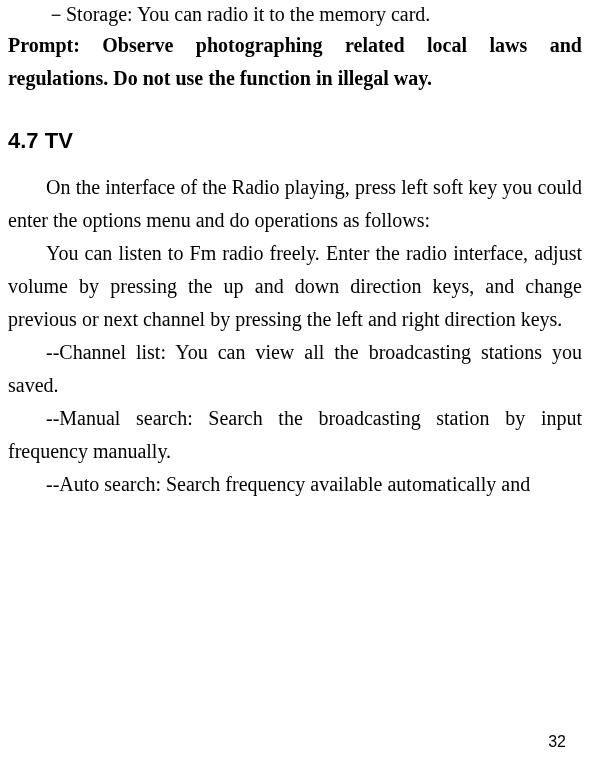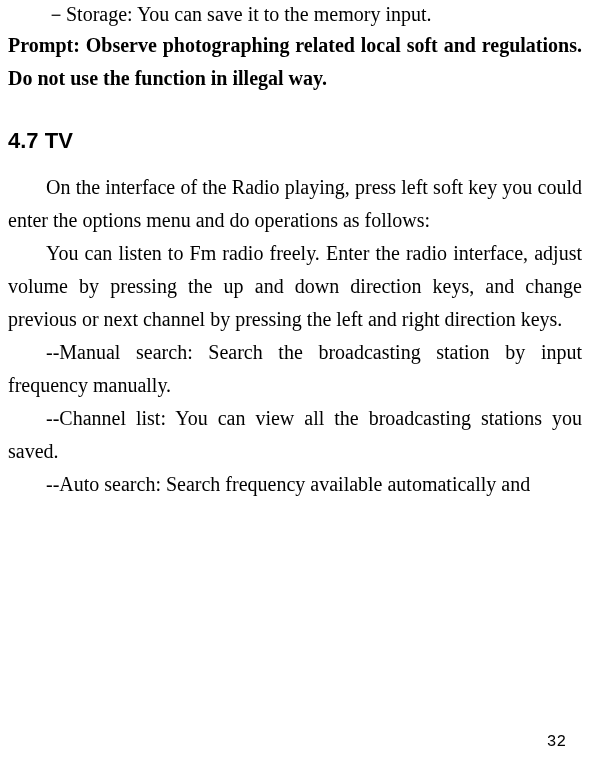--- a/index.html
+++ b/index.html
@@ -47,37 +47,37 @@
   }
   .section48 .para,
   .section48 .para-indent {
     line-height: 1.65;
   }
   .page-number {
     position: absolute;
     bottom: 18px;
     right: 24px;
     font-size: 16px;
-    font-family: Liberation Mono, monospace;
+    font-family: Liberation Sans, sans-serif;
   }
 </style>
 </head>
 <body>
 
 <div class="content">
   <div class="bullet-line">
-    <span class="dash">－</span><span>Storage: You can save it to the memory input.</span>
+    <span class="dash">－</span><span>Storage: You can radio it to the memory card.</span>
   </div>
 
-  <div class="prompt">Prompt: Observe photographing related local soft and regulations. Do not use the function in illegal way.</div>
+  <div class="prompt">Prompt: Observe photographing related local laws and regulations. Do not use the function in illegal way.</div>
 
   <div class="heading">4.7    TV</div>
 
   <div class="section48">
     <div class="para-indent">On the interface of the Radio playing, press left soft key you could enter the options menu and do operations as follows:</div>
     <div class="para-indent">You can listen to Fm radio freely. Enter the radio interface, adjust volume by pressing the up and down direction keys, and change previous or next channel by pressing the left and right direction keys.</div>
+    <div class="para-indent">--Channel list: You can view all the broadcasting stations you saved.</div>
     <div class="para-indent">--Manual search: Search the broadcasting station by input frequency manually.</div>
-    <div class="para-indent">--Channel list: You can view all the broadcasting stations you saved.</div>
     <div class="para-indent">--Auto search: Search frequency available automatically and</div>
   </div>
 </div>
 
 <div class="page-number">32</div>
 
 </body></html>

